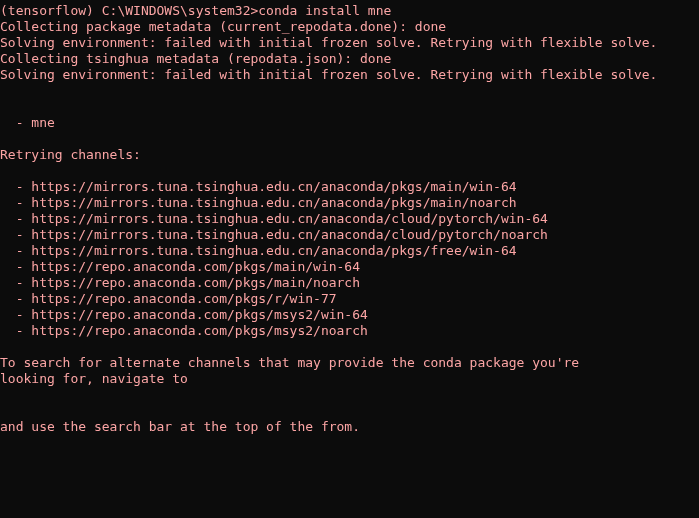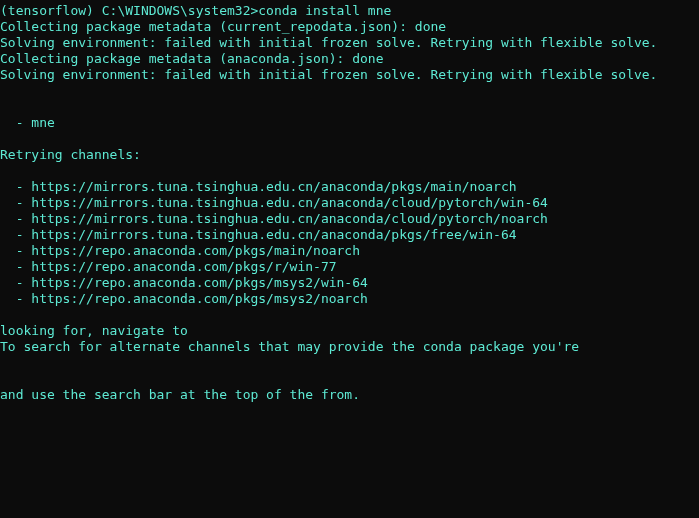--- a/index.html
+++ b/index.html
@@ -10,21 +10,21 @@
   }
   body {
     width: 699px;
     height: 518px;
     overflow: hidden;
   }
   #terminal {
     width: 699px;
     height: 518px;
     background: #0c0c0c;
-    color: #5eead4;
+    color: #fca5a5;
     font-family: "DejaVu Sans Mono", "Liberation Mono", monospace;
     font-size: 13px;
     line-height: 16px;
     letter-spacing: 0px;
     padding: 3px 0 0 0;
     box-sizing: border-box;
     overflow: hidden;
     -webkit-font-smoothing: none;
   }
   .line {
@@ -38,38 +38,40 @@
   }
   .line.blank {
     height: 16px;
   }
 </style>
 </head>
 <body>
 
 <div id="terminal">
     <div class="line">(tensorflow) C:\WINDOWS\system32&gt;conda install mne</div>
-    <div class="line">Collecting package metadata (current_repodata.json): done</div>
+    <div class="line">Collecting package metadata (current_repodata.done): done</div>
     <div class="line">Solving environment: failed with initial frozen solve. Retrying with flexible solve.</div>
-    <div class="line">Collecting package metadata (anaconda.json): done</div>
+    <div class="line">Collecting tsinghua metadata (repodata.json): done</div>
     <div class="line">Solving environment: failed with initial frozen solve. Retrying with flexible solve.</div>
     <div class="line blank"></div>
     <div class="line blank"></div>
     <div class="line">  - mne</div>
     <div class="line blank"></div>
     <div class="line">Retrying channels:</div>
     <div class="line blank"></div>
+    <div class="line">  - https://mirrors.tuna.tsinghua.edu.cn/anaconda/pkgs/main/win-64</div>
     <div class="line">  - https://mirrors.tuna.tsinghua.edu.cn/anaconda/pkgs/main/noarch</div>
     <div class="line">  - https://mirrors.tuna.tsinghua.edu.cn/anaconda/cloud/pytorch/win-64</div>
     <div class="line">  - https://mirrors.tuna.tsinghua.edu.cn/anaconda/cloud/pytorch/noarch</div>
     <div class="line">  - https://mirrors.tuna.tsinghua.edu.cn/anaconda/pkgs/free/win-64</div>
+    <div class="line">  - https://repo.anaconda.com/pkgs/main/win-64</div>
     <div class="line">  - https://repo.anaconda.com/pkgs/main/noarch</div>
     <div class="line">  - https://repo.anaconda.com/pkgs/r/win-77</div>
     <div class="line">  - https://repo.anaconda.com/pkgs/msys2/win-64</div>
     <div class="line">  - https://repo.anaconda.com/pkgs/msys2/noarch</div>
     <div class="line blank"></div>
+    <div class="line">To search for alternate channels that may provide the conda package you're</div>
     <div class="line">looking for, navigate to</div>
-    <div class="line">To search for alternate channels that may provide the conda package you're</div>
     <div class="line blank"></div>
     <div class="line blank"></div>
     <div class="line">and use the search bar at the top of the from.</div>
     <div class="line blank"></div>
   </div>
 
 </body></html>

